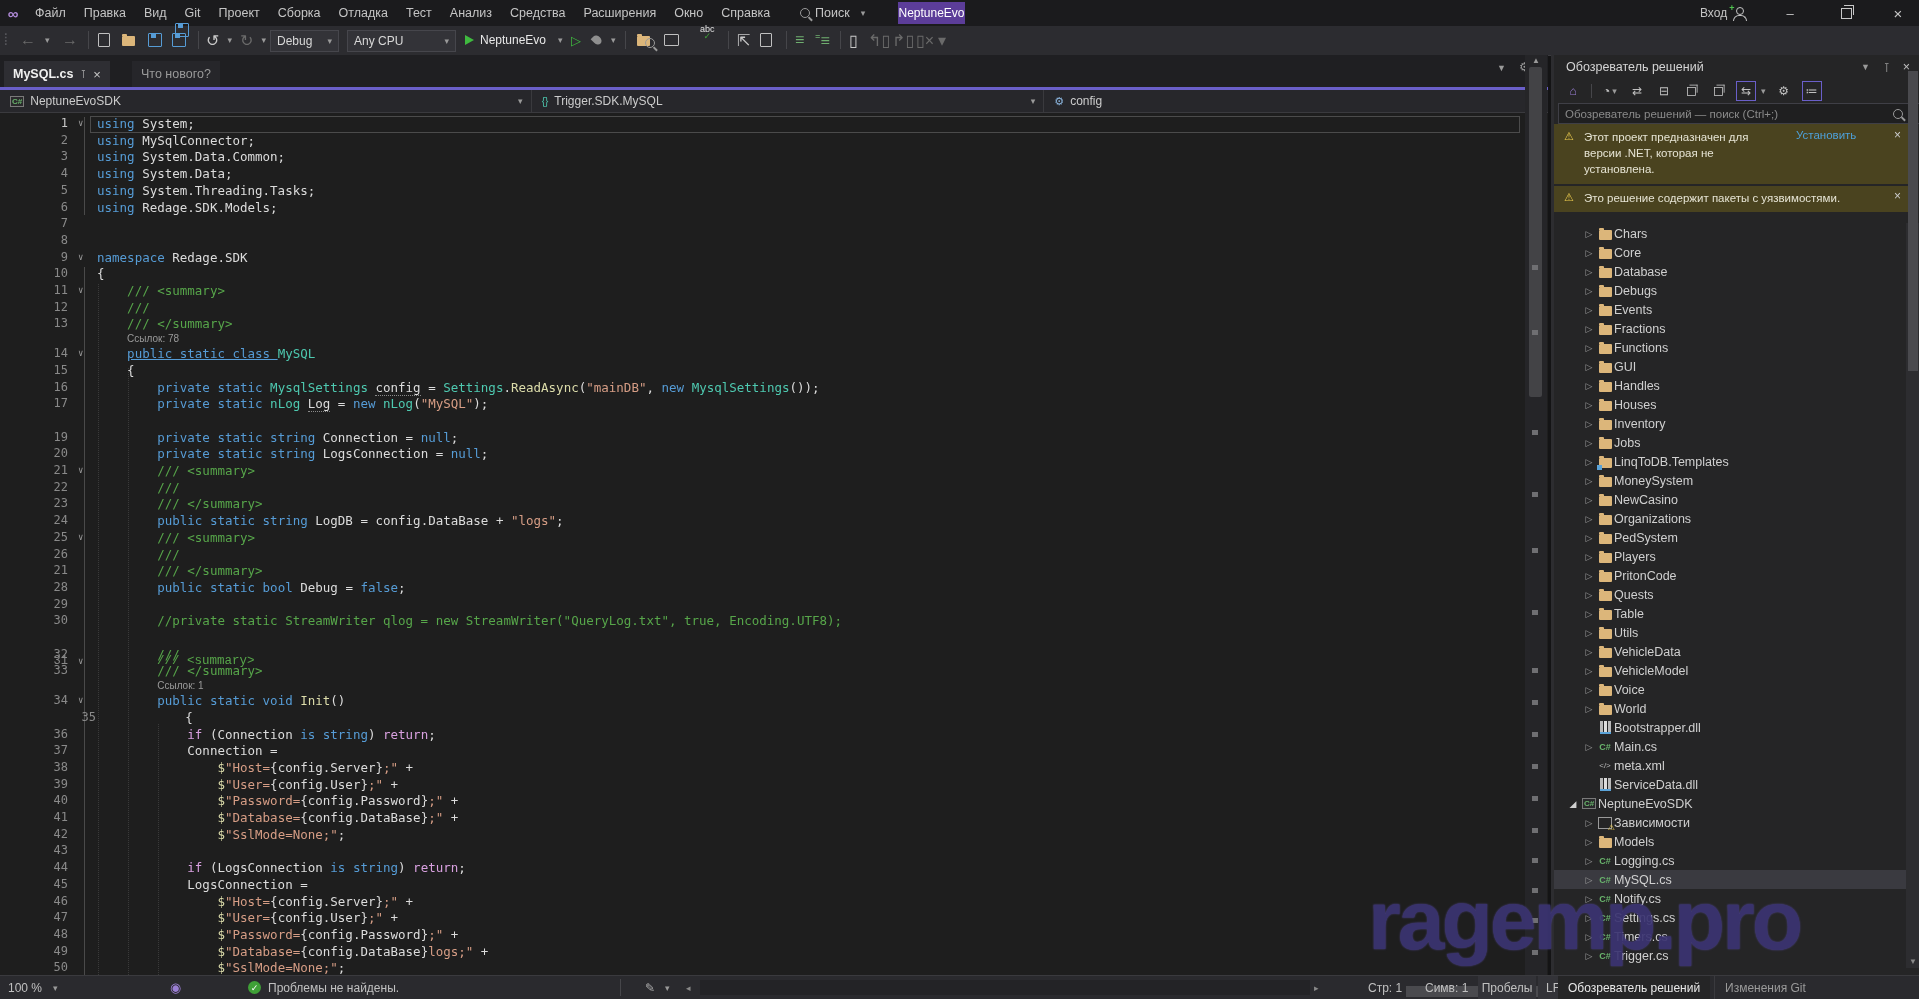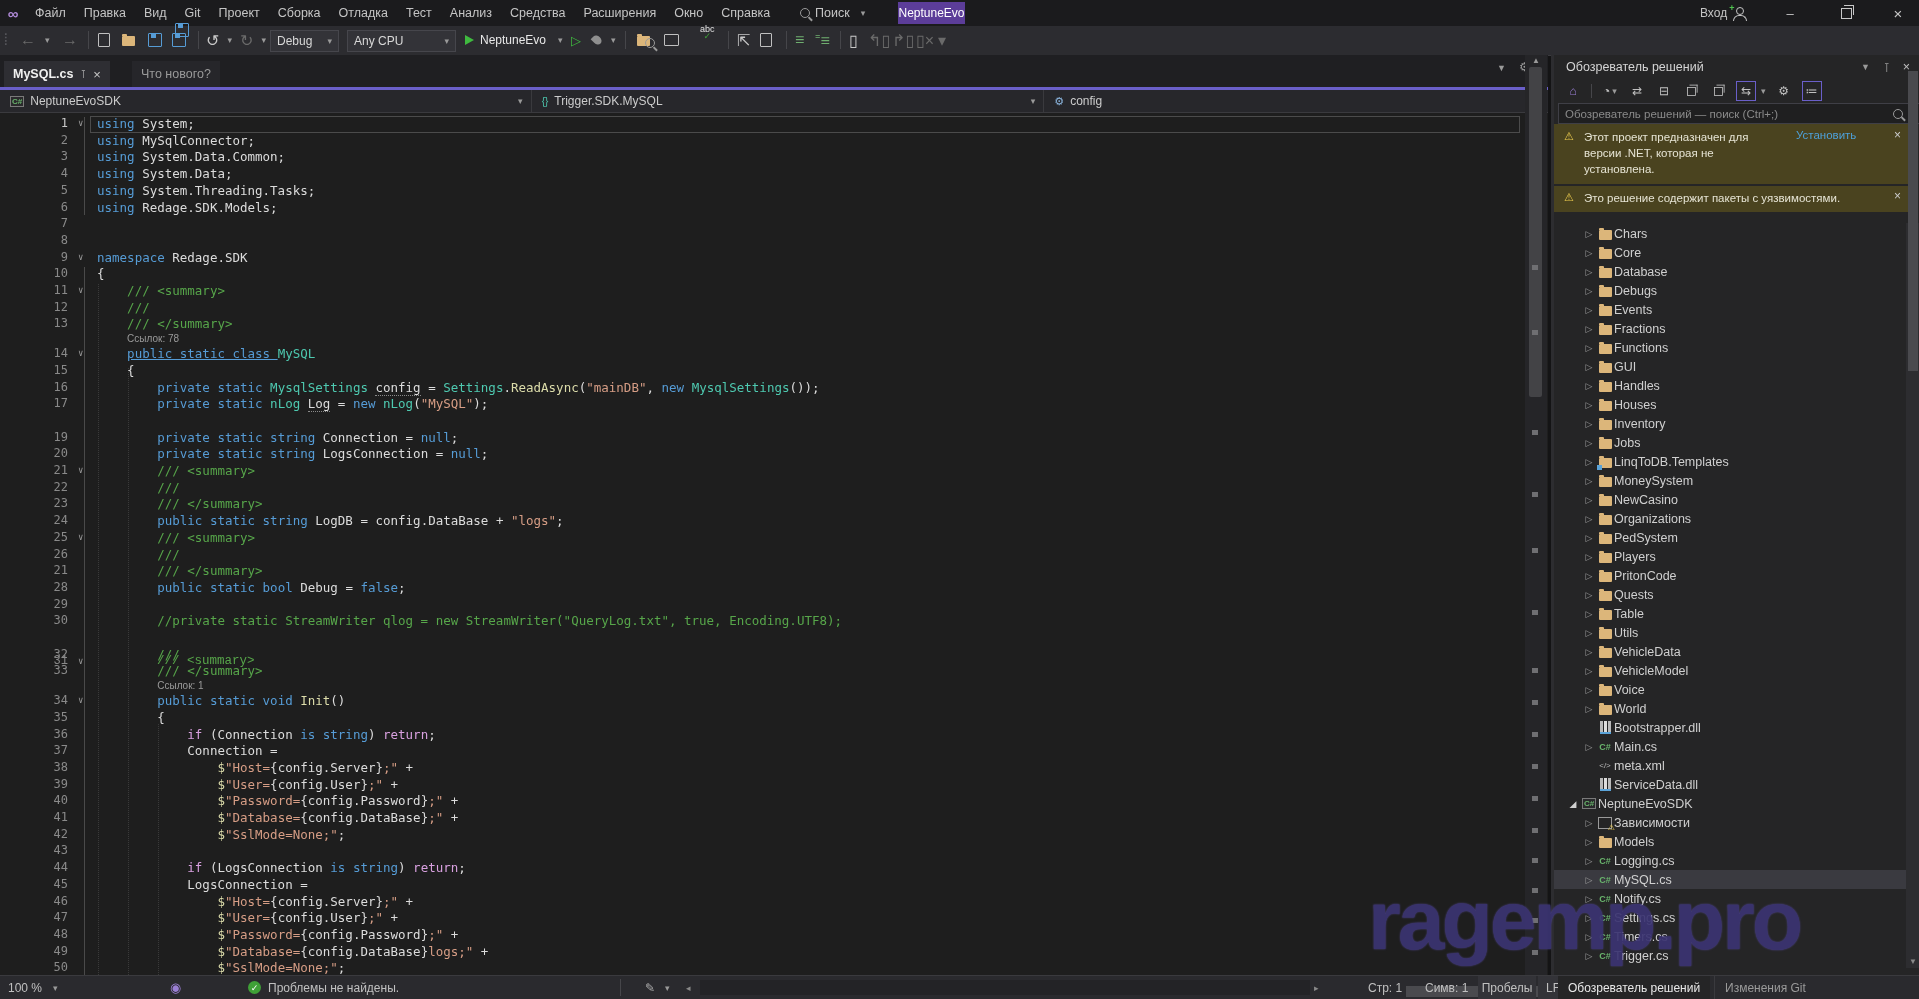--- a/index.html
+++ b/index.html
@@ -278,21 +278,21 @@
       <div class="cl" style="top: 432.5px; width: 1520px;"><span class="lnum">26</span><span class="ctext"><span style="color: rgb(87, 166, 74);">        ///</span></span></div>
       <div class="cl" style="top: 449.2px; width: 1520px;"><span class="lnum">21</span><span class="ctext"><span style="color: rgb(87, 166, 74);">        /// &lt;/summary&gt;</span></span></div>
       <div class="cl" style="top: 465.9px; width: 1520px;"><span class="lnum">28</span><span class="ctext"><span style="color: rgb(220, 220, 220);">        </span><span style="color: rgb(86, 156, 214);">public static bool </span><span style="color: rgb(220, 220, 220);">Debug</span><span style="color: rgb(220, 220, 220);"> = </span><span style="color: rgb(86, 156, 214);">false</span><span style="color: rgb(220, 220, 220);">;</span></span></div>
       <div class="cl" style="top: 482.6px; width: 1520px;"><span class="lnum">29</span><span class="ctext"></span></div>
       <div class="cl" style="top: 499.3px; width: 1520px;"><span class="lnum">30</span><span class="ctext"><span style="color: rgb(220, 220, 220);">        </span><span style="color: rgb(87, 166, 74);">//private static StreamWriter qlog = new StreamWriter("QueryLog.txt", true, Encoding.UTF8);</span></span></div>
       <div class="cl" style="top: 540px; width: 1520px; font-family: Liberation Mono, monospace;"><span class="lnum">31</span><span class="otl">∨</span><span class="ctext"><span style="color: rgb(87, 166, 74);">        /// &lt;summary&gt;</span></span></div>
       <div class="cl" style="top: 532.7px; width: 1520px;"><span class="lnum">32</span><span class="ctext"><span style="color: rgb(87, 166, 74);">        ///</span></span></div>
       <div class="cl" style="top: 549.4px; width: 1520px;"><span class="lnum">33</span><span class="ctext"><span style="color: rgb(87, 166, 74);">        /// &lt;/summary&gt;</span></span></div>
       <div class="lens" style="left: 157.24px; top: 566.1px;">Ссылок: 1</div>
       <div class="cl" style="top: 579.1px; width: 1520px;"><span class="lnum">34</span><span class="otl">∨</span><span class="ctext"><span style="color: rgb(220, 220, 220);">        </span><span style="color: rgb(86, 156, 214);">public static void </span><span style="color: rgb(220, 220, 170);">Init</span><span style="color: rgb(220, 220, 220);">()</span></span></div>
-      <div class="cl" style="top: 595.8px; width: 1520px;"><span class="lnum">35</span><span class="ctext"><span style="color: rgb(220, 220, 220);">        {</span></span></div>
+      <div class="cl" style="top: 595.8px; width: 1520px; margin-left: 28px;"><span class="lnum">35</span><span class="ctext"><span style="color: rgb(220, 220, 220);">        {</span></span></div>
       <div class="cl" style="top: 612.5px; width: 1520px;"><span class="lnum">36</span><span class="ctext"><span style="color: rgb(220, 220, 220);">            </span><span style="color: rgb(216, 160, 223);">if </span><span style="color: rgb(220, 220, 220);">(Connection </span><span style="color: rgb(86, 156, 214);">is string</span><span style="color: rgb(220, 220, 220);">) </span><span style="color: rgb(216, 160, 223);">return</span><span style="color: rgb(220, 220, 220);">;</span></span></div>
       <div class="cl" style="top: 629.2px; width: 1520px;"><span class="lnum">37</span><span class="ctext"><span style="color: rgb(220, 220, 220);">            Connection =</span></span></div>
       <div class="cl" style="top: 645.9px; width: 1520px;"><span class="lnum">38</span><span class="ctext"><span style="color: rgb(220, 220, 220);">                </span><span style="color: rgb(220, 220, 170);">$</span><span style="color: rgb(214, 157, 133);">"Host=</span><span style="color: rgb(220, 220, 220);">{config.Server}</span><span style="color: rgb(214, 157, 133);">;"</span><span style="color: rgb(220, 220, 220);"> + </span></span></div>
       <div class="cl" style="top: 662.6px; width: 1520px;"><span class="lnum">39</span><span class="ctext"><span style="color: rgb(220, 220, 220);">                </span><span style="color: rgb(220, 220, 170);">$</span><span style="color: rgb(214, 157, 133);">"User=</span><span style="color: rgb(220, 220, 220);">{config.User}</span><span style="color: rgb(214, 157, 133);">;"</span><span style="color: rgb(220, 220, 220);"> + </span></span></div>
       <div class="cl" style="top: 679.3px; width: 1520px;"><span class="lnum">40</span><span class="ctext"><span style="color: rgb(220, 220, 220);">                </span><span style="color: rgb(220, 220, 170);">$</span><span style="color: rgb(214, 157, 133);">"Password=</span><span style="color: rgb(220, 220, 220);">{config.Password}</span><span style="color: rgb(214, 157, 133);">;"</span><span style="color: rgb(220, 220, 220);"> + </span></span></div>
       <div class="cl" style="top: 696px; width: 1520px;"><span class="lnum">41</span><span class="ctext"><span style="color: rgb(220, 220, 220);">                </span><span style="color: rgb(220, 220, 170);">$</span><span style="color: rgb(214, 157, 133);">"Database=</span><span style="color: rgb(220, 220, 220);">{config.DataBase}</span><span style="color: rgb(214, 157, 133);">;"</span><span style="color: rgb(220, 220, 220);"> + </span></span></div>
       <div class="cl" style="top: 712.7px; width: 1520px;"><span class="lnum">42</span><span class="ctext"><span style="color: rgb(220, 220, 220);">                </span><span style="color: rgb(220, 220, 170);">$</span><span style="color: rgb(214, 157, 133);">"SslMode=None;"</span><span style="color: rgb(220, 220, 220);">;</span></span></div>
       <div class="cl" style="top: 729.4px; width: 1520px;"><span class="lnum">43</span><span class="ctext"></span></div>
       <div class="cl" style="top: 746.1px; width: 1520px;"><span class="lnum">44</span><span class="ctext"><span style="color: rgb(220, 220, 220);">            </span><span style="color: rgb(216, 160, 223);">if </span><span style="color: rgb(220, 220, 220);">(LogsConnection </span><span style="color: rgb(86, 156, 214);">is string</span><span style="color: rgb(220, 220, 220);">) </span><span style="color: rgb(216, 160, 223);">return</span><span style="color: rgb(220, 220, 220);">;</span></span></div>
       <div class="cl" style="top: 762.8px; width: 1520px;"><span class="lnum">45</span><span class="ctext"><span style="color: rgb(220, 220, 220);">            LogsConnection =</span></span></div>

